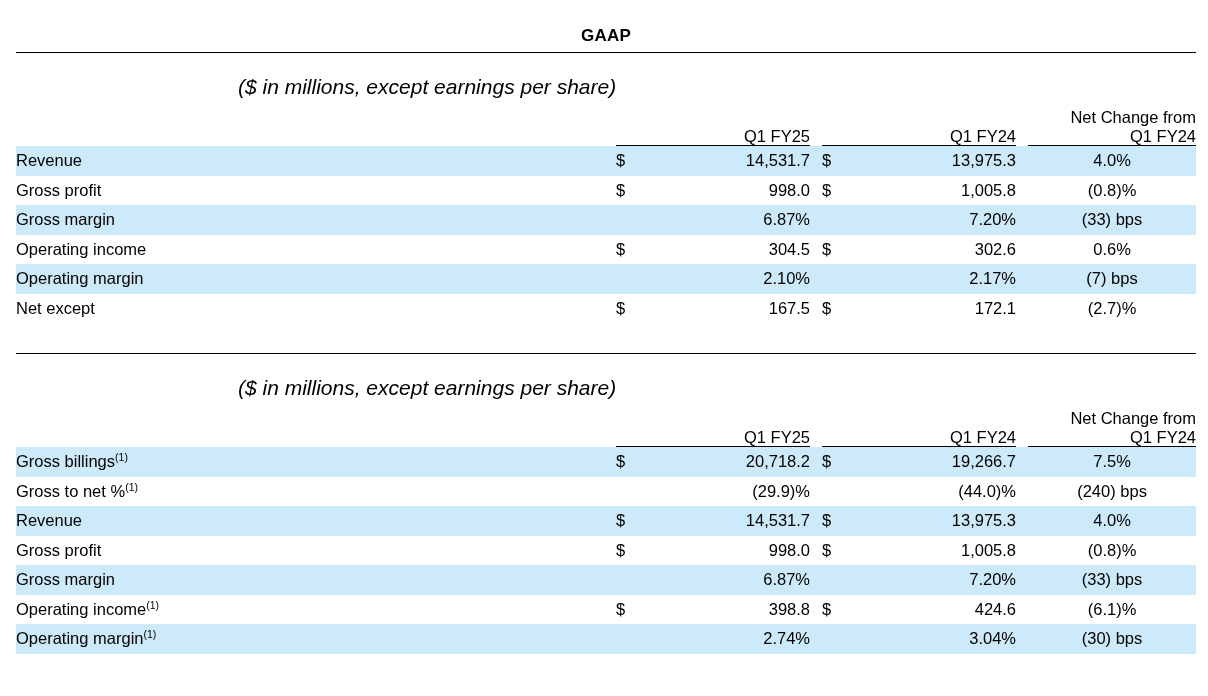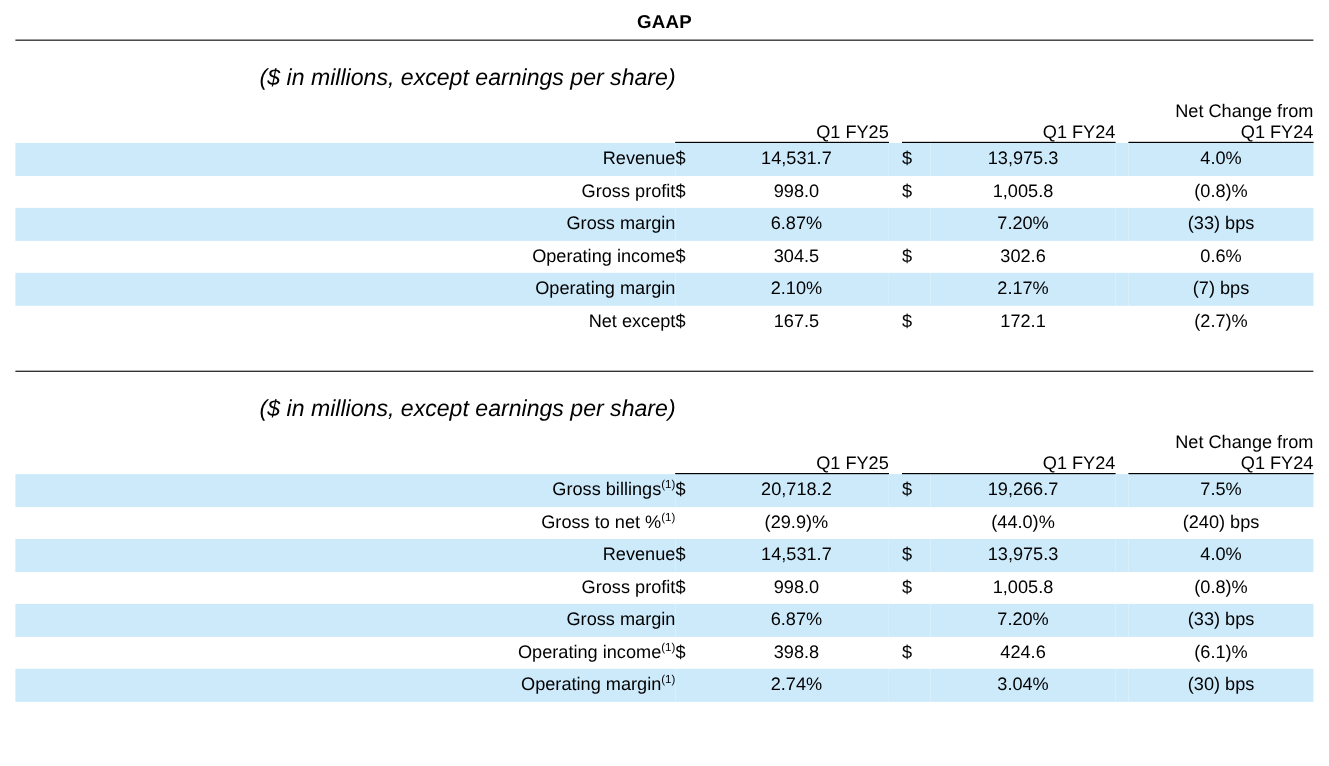--- a/index.html
+++ b/index.html
@@ -12,21 +12,21 @@
     height: 696px;
     font-family: "Liberation Sans", sans-serif;
     color: #000000;
     overflow: hidden;
   }
   .page {
     position: relative;
     width: 1208px;
     height: 696px;
     box-sizing: border-box;
-    padding: 0;
+    padding: 16px;
   }
   .section {
     width: 1180px;
     margin: 0 auto;
   }
   .section-title {
     text-align: center;
     font-weight: bold;
     font-size: 17px;
     letter-spacing: .2px;
@@ -74,30 +74,30 @@
     border-bottom: 1.3px solid #000;
   }
   .row td {
     height: 29.5px;
     line-height: 29.5px;
   }
   .row.shaded td {
     background: #cdeafb;
   }
   .lbl {
-    text-align: right;
+    text-align: left;
     padding-right: 10px;
     white-space: nowrap;
   }
   .cur {
     text-align: left;
     padding-left: 3px;
   }
   .val {
-    text-align: center;
+    text-align: right;
     padding-right: 10px;
     white-space: nowrap;
   }
   .chg {
     text-align: center;
     padding-right: 6px;
     white-space: nowrap;
   }
   sup {
     font-size: 10.5px;

